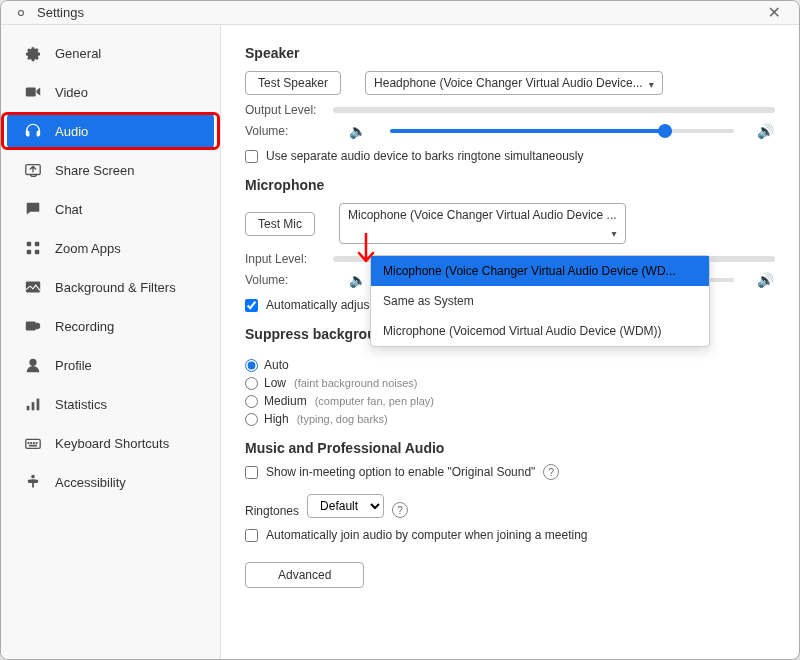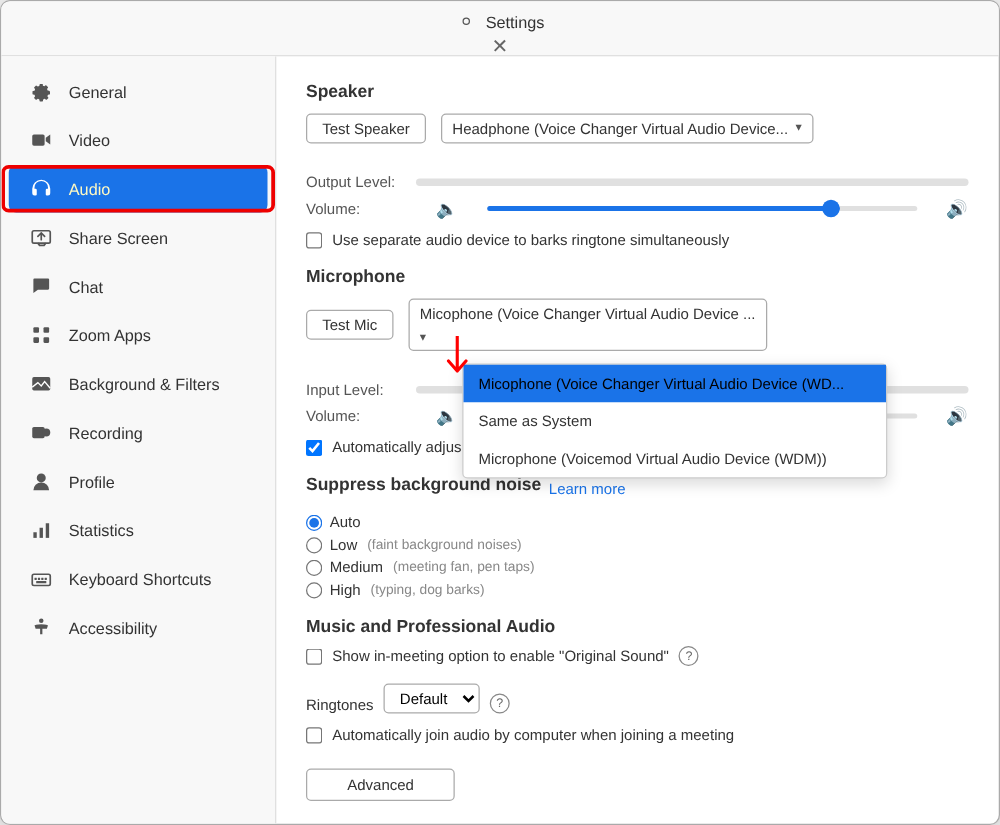--- a/index.html
+++ b/index.html
@@ -17,22 +17,21 @@
       box-shadow: 0 4px 20px rgba(0,0,0,0.2);
     }
 
     .title-bar {
       display: flex;
       align-items: center;
       justify-content: space-between;
       background: #f8f8f8;
       border-bottom: 1px solid #e0e0e0;
       padding: 8px 12px;
-      height: 44px;
-      flex-direction: column;
+      height: 24px;
     }
     .title-bar-left {
       display: flex;
       align-items: center;
       gap: 8px;
     }
     .title-bar-icon {
       width: 16px;
       height: 16px;
     }
@@ -106,42 +105,42 @@
       font-size: 14px;
       font-weight: 600;
       color: #333;
       margin-bottom: 10px;
     }
 
     
     .speaker-row {
       display: flex;
       align-items: center;
-      gap: 12px;
-      margin-bottom: 24px;
+      gap: 24px;
+      margin-bottom: 8px;
     }
     .test-btn {
       border: 1px solid #aaa;
       background: #fff;
       padding: 4px 12px;
       border-radius: 4px;
       cursor: pointer;
       font-size: 12px;
       color: #333;
     }
     .dropdown-select {
       border: 1px solid #aaa;
       background: #fff;
       padding: 4px 8px;
       border-radius: 4px;
       cursor: pointer;
       font-size: 12px;
       color: #333;
       display: flex;
-      align-items: flex-start;
+      align-items: flex-end;
       gap: 6px;
       min-width: 280px;
       justify-content: space-between;
     }
     .dropdown-select .chevron {
       font-size: 10px;
       color: #555;
     }
 
     .level-row {
@@ -587,21 +586,21 @@
             <span class="radio-label">Auto</span>
           </div>
           <div class="radio-row">
             <input type="radio" name="suppress" style="">
             <span class="radio-label">Low</span>
             <span class="radio-sub">(faint background noises)</span>
           </div>
           <div class="radio-row">
             <input type="radio" name="suppress" style="">
             <span class="radio-label">Medium</span>
-            <span class="radio-sub">(meeting fan, pen taps)</span>
+            <span class="radio-sub">(computer fan, pen play)</span>
           </div>
           <div class="radio-row">
             <input type="radio" name="suppress" style="">
             <span class="radio-label">High</span>
             <span class="radio-sub">(typing, dog barks)</span>
           </div>
         </div>
       </div>
 
       

